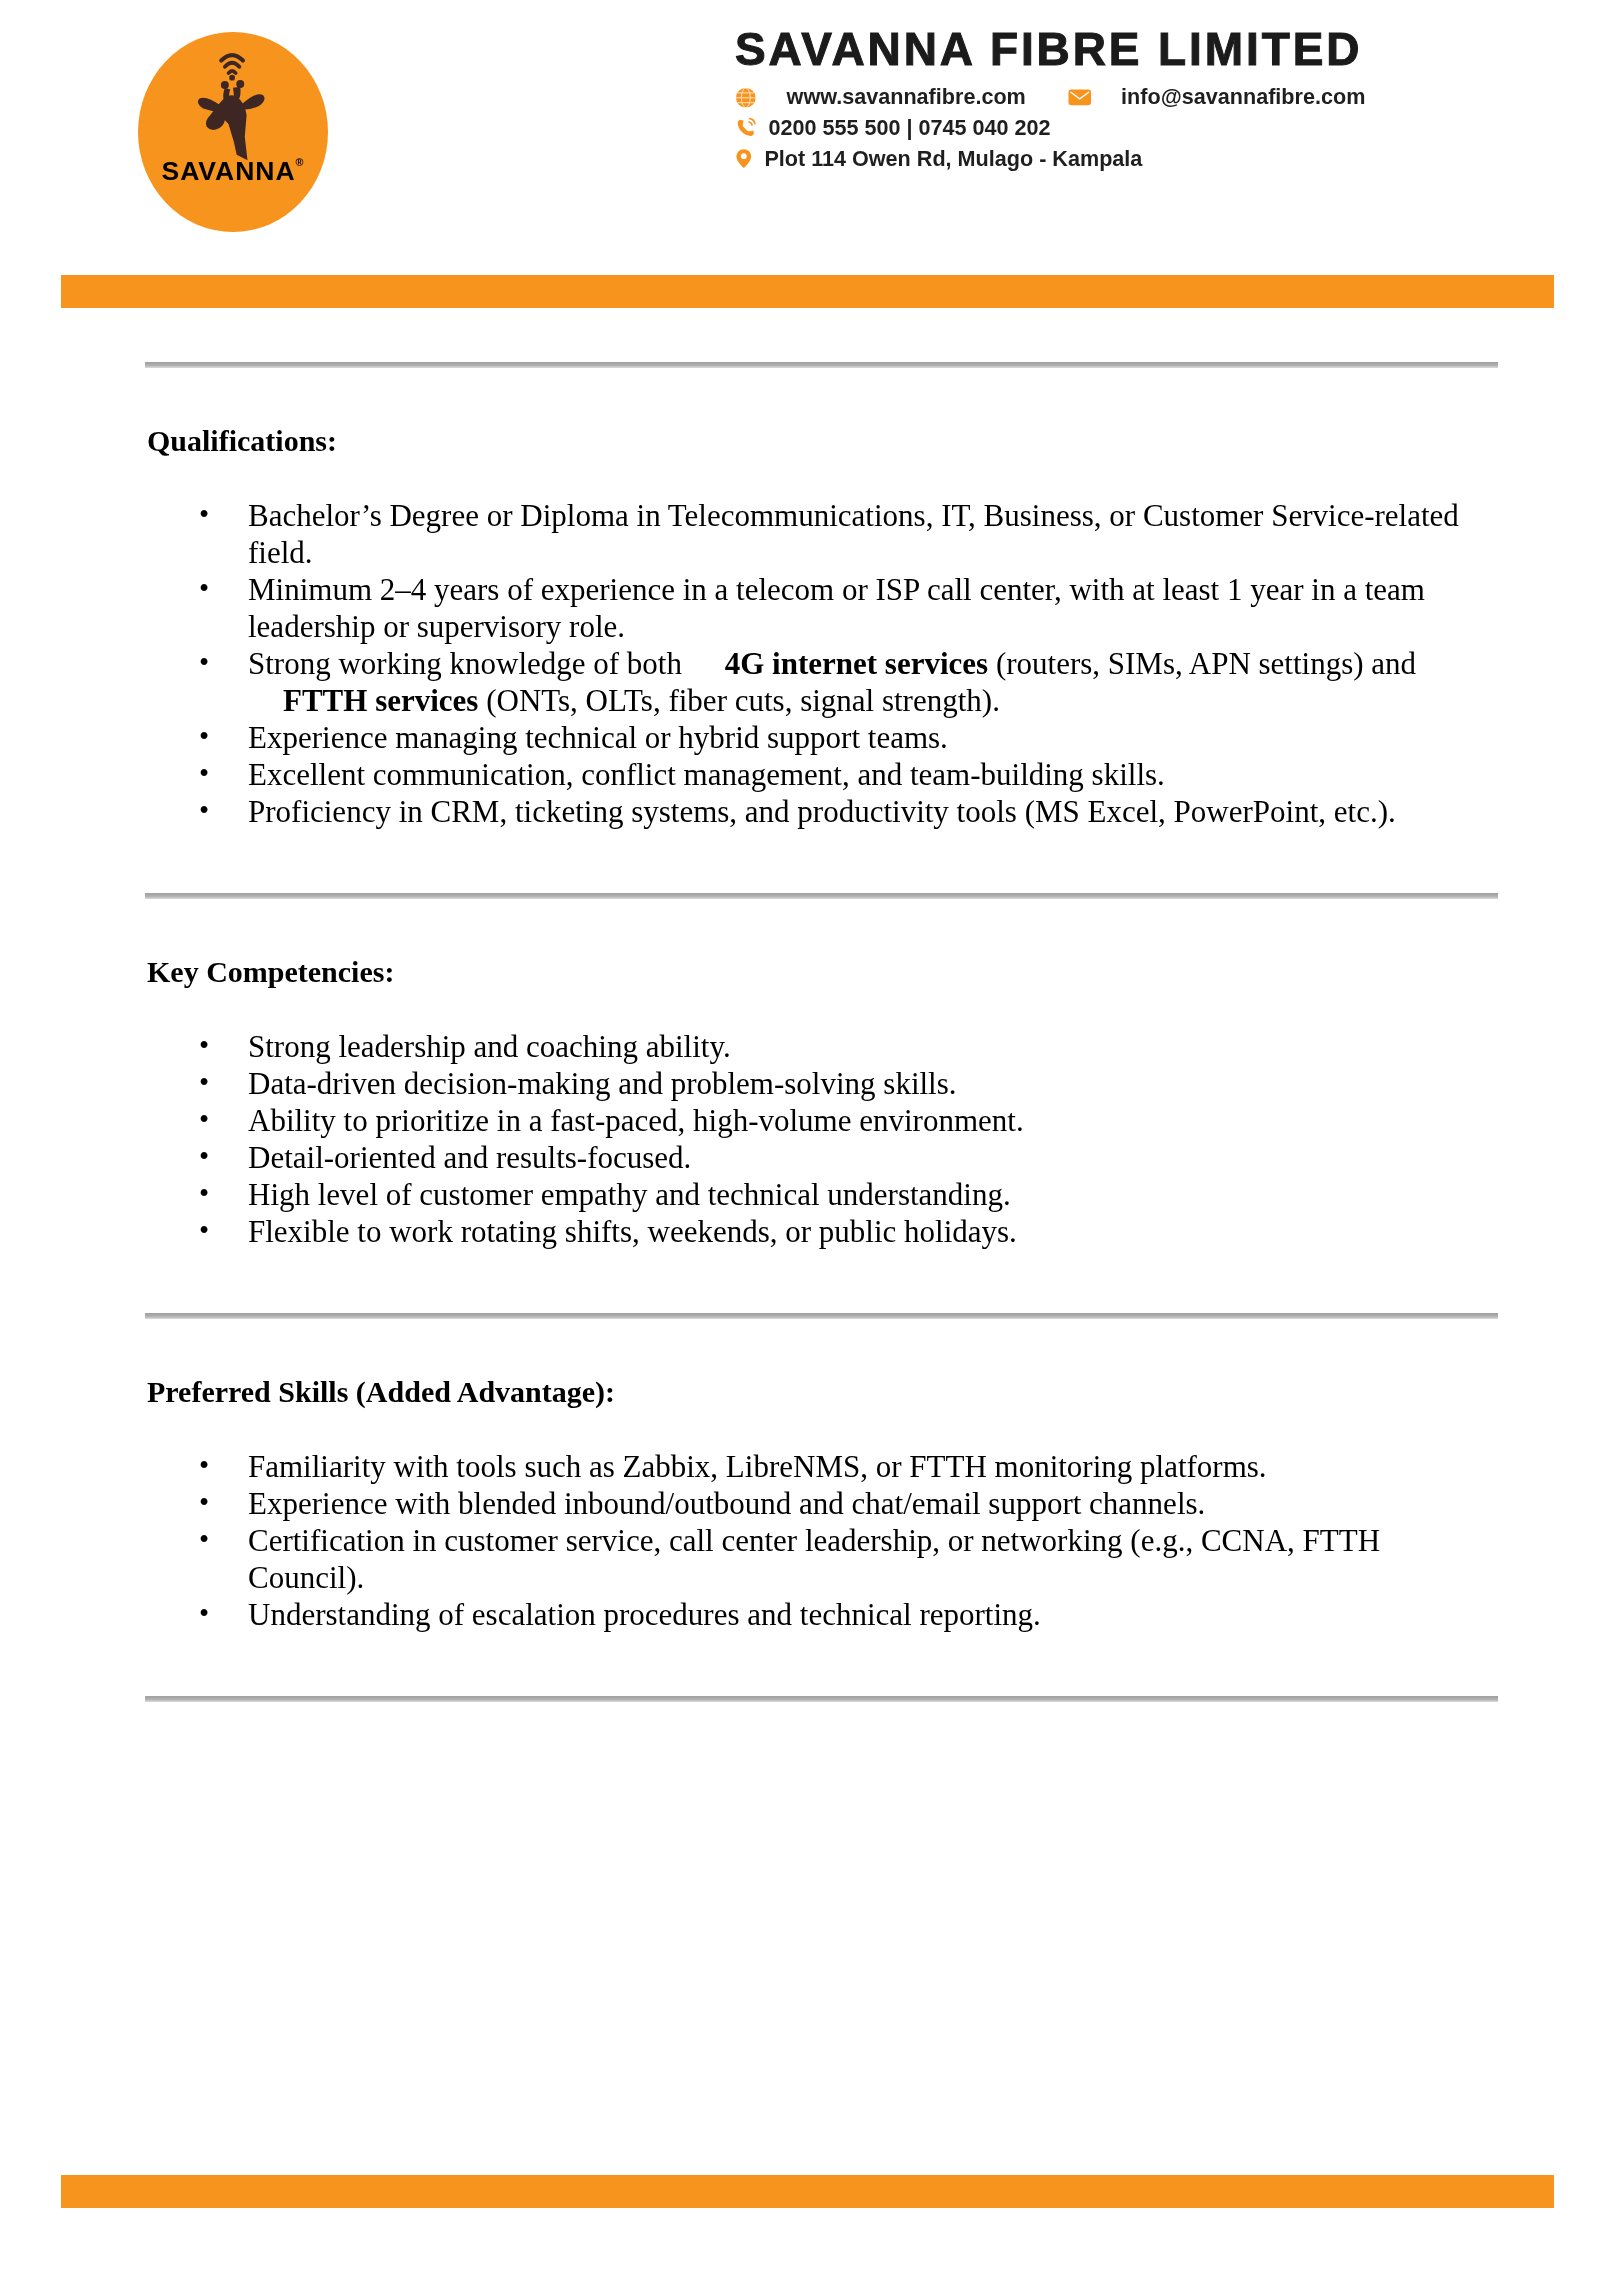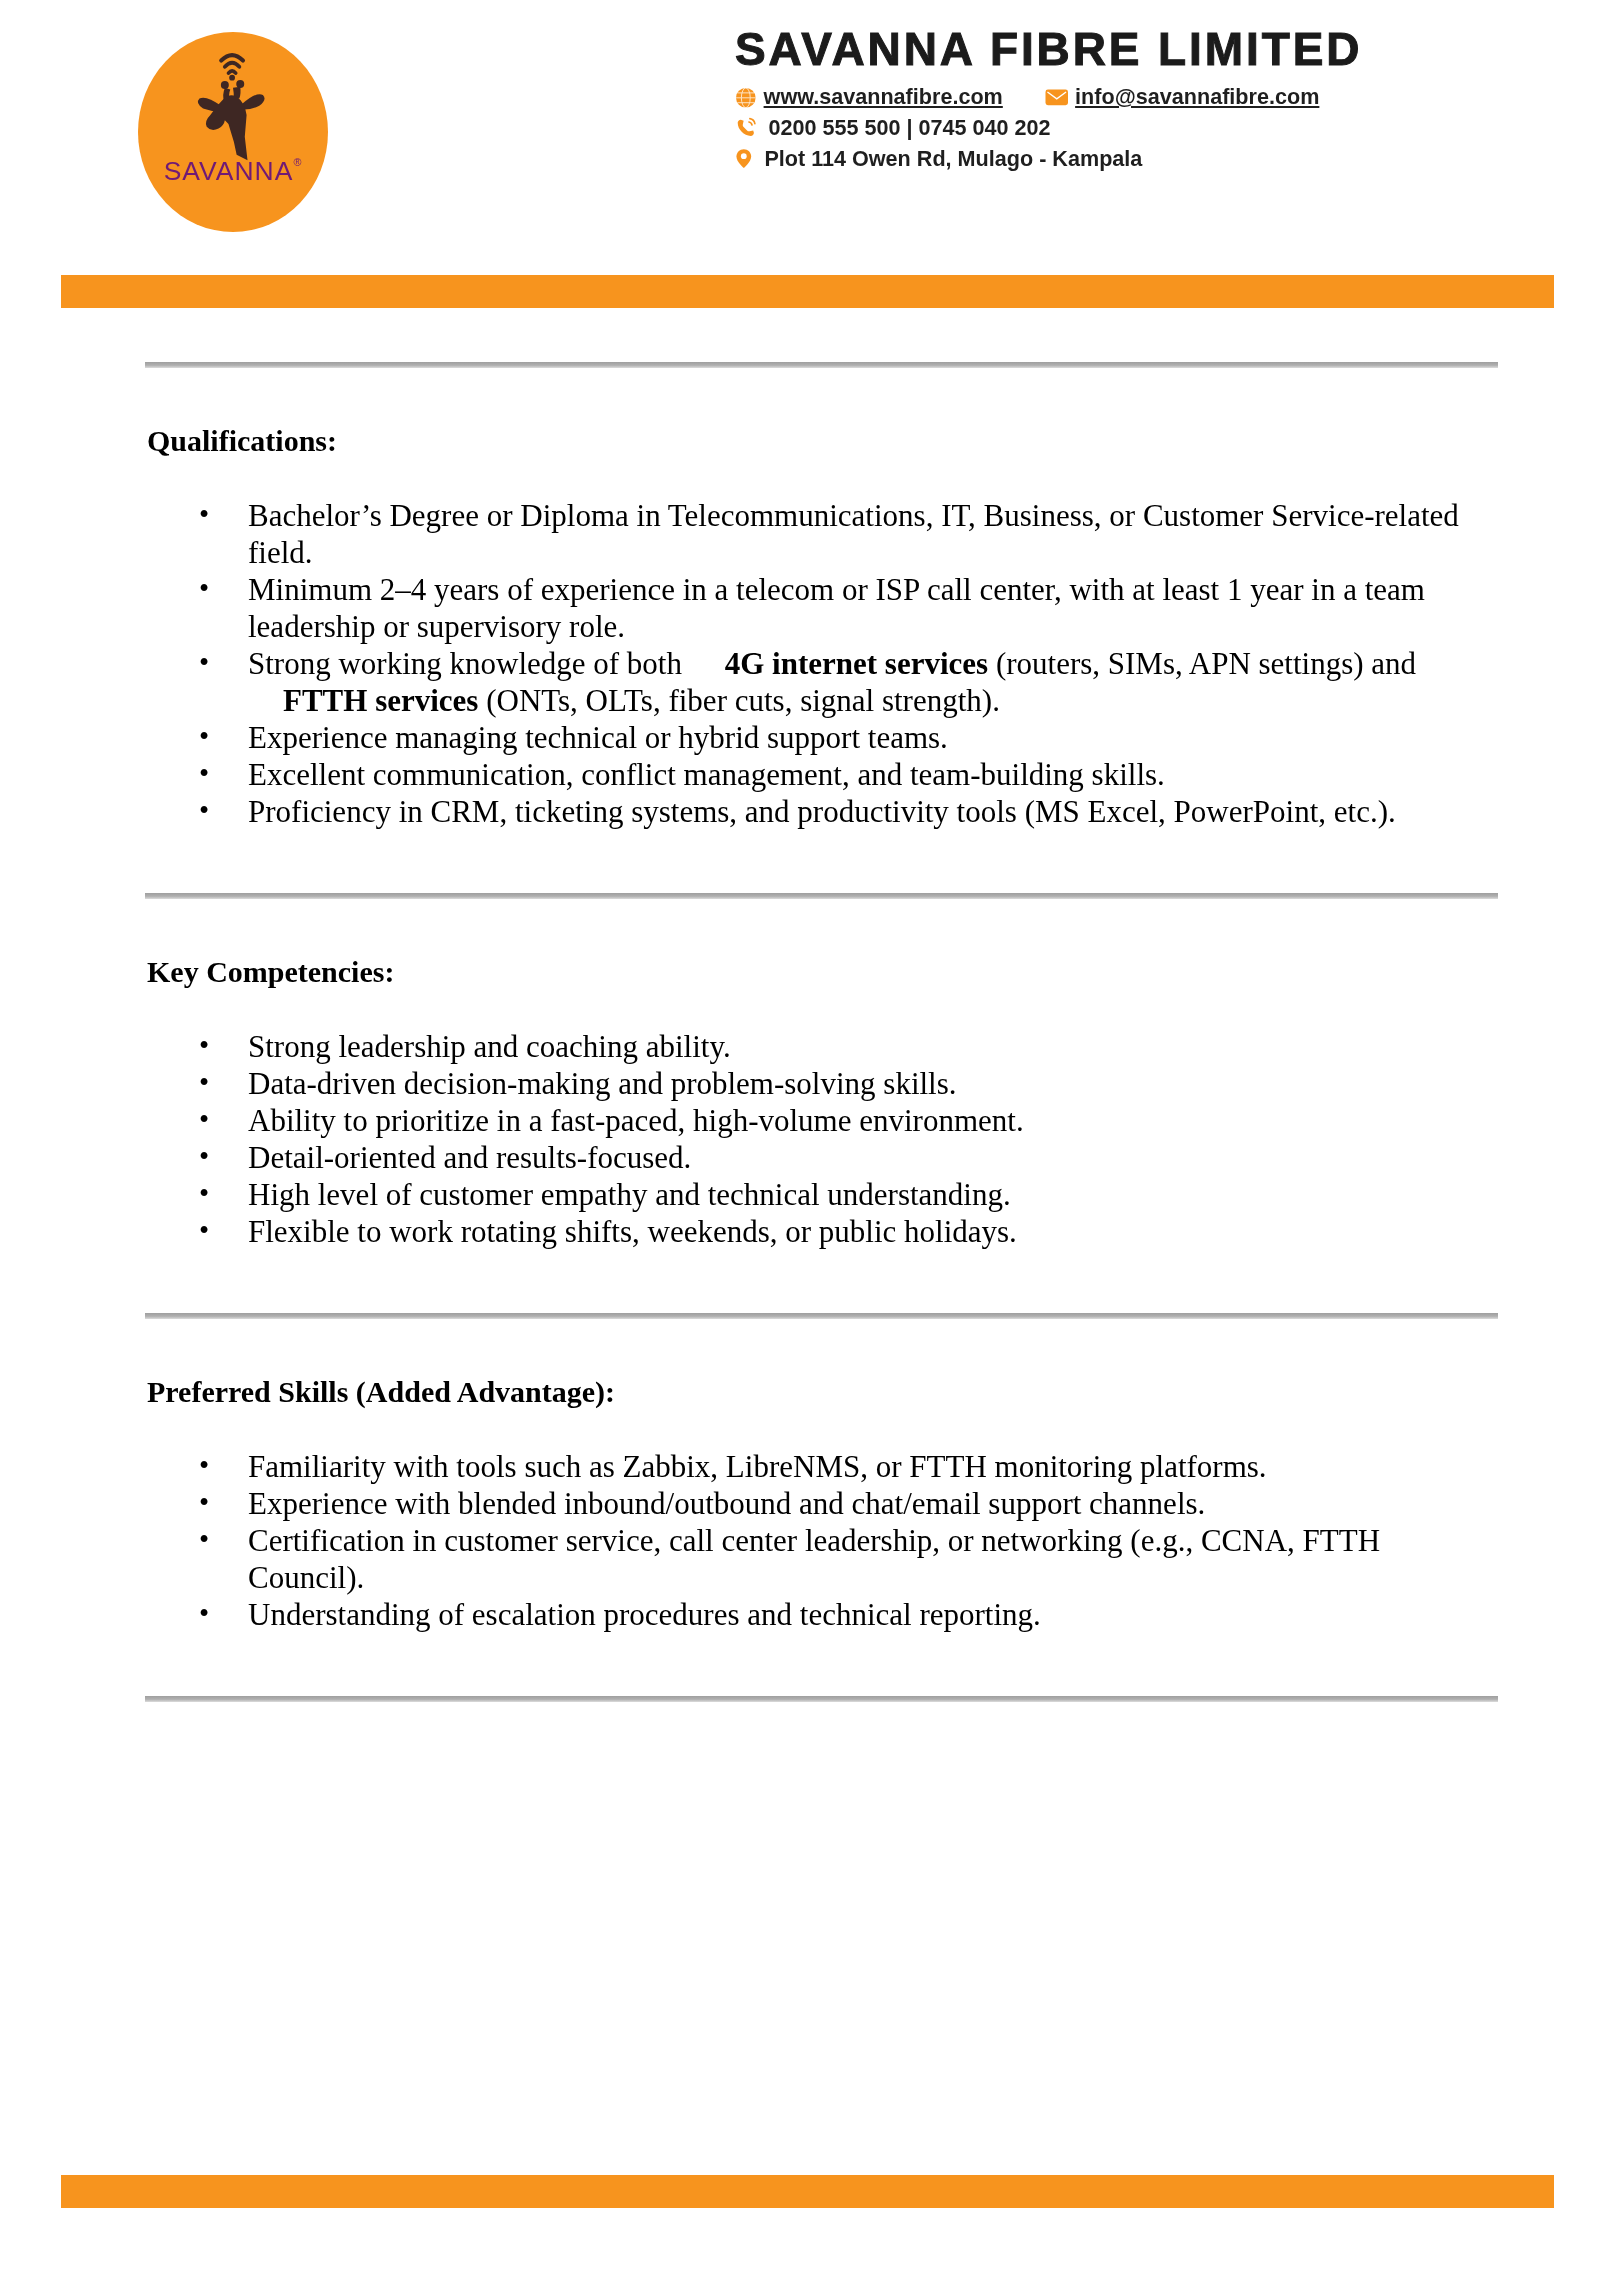--- a/index.html
+++ b/index.html
@@ -15,38 +15,38 @@
   
   .logo{
     position:absolute;left:138px;top:32px;
     width:190px;height:200px;border-radius:50%;
     background:#F7941E;
     display:flex;flex-direction:column;align-items:center;justify-content:flex-start;
   }
   .logo svg{margin-top:13.7px;}
   .logo-word{
     font-family:"Liberation Sans", sans-serif;
-    font-weight:normal;font-size:26.5px;letter-spacing:1px;
-    color:#701a75;margin-top:-5.9px;white-space:nowrap;text-align:center;
+    font-weight:bold;font-size:26.5px;letter-spacing:1px;
+    color:#000000;margin-top:-5.9px;white-space:nowrap;text-align:center;
   }
   .logo-word sup{font-size:10.8px;vertical-align:13.7px;}
   .header-info{
     position:absolute;left:735px;top:23.5px;width:774px;
     font-family:"Liberation Sans", sans-serif;
   }
   .company-name{
     margin:0;
     font-size:46px;line-height:51px;font-weight:bold;
     letter-spacing:2.9px;color:#1b1b1b;
     -webkit-text-stroke:1px #1b1b1b;
     white-space:nowrap;
   }
   .contact-rows{margin-top:9.8px;display:flex;flex-direction:column;gap:4.9px;}
   .contact-row{display:flex;align-items:center;gap:11.8px;font-size:21.6px;font-weight:600;color:#1f1f1f;}
-  .contact-group{display:flex;align-items:center;gap:7px;text-decoration:underline;}
+  .contact-group{display:flex;align-items:center;gap:30px;}
   .contact-group + .contact-group{margin-left:30px;}
   .cicon{flex:0 0 auto;display:inline-flex;}
   
   .accent-bar{
     position:absolute;left:61px;width:1493px;height:33px;
     background:#F7941E;
   }
   .accent-bar.top{top:275px;}
   .accent-bar.bottom{top:2175px;}
   

